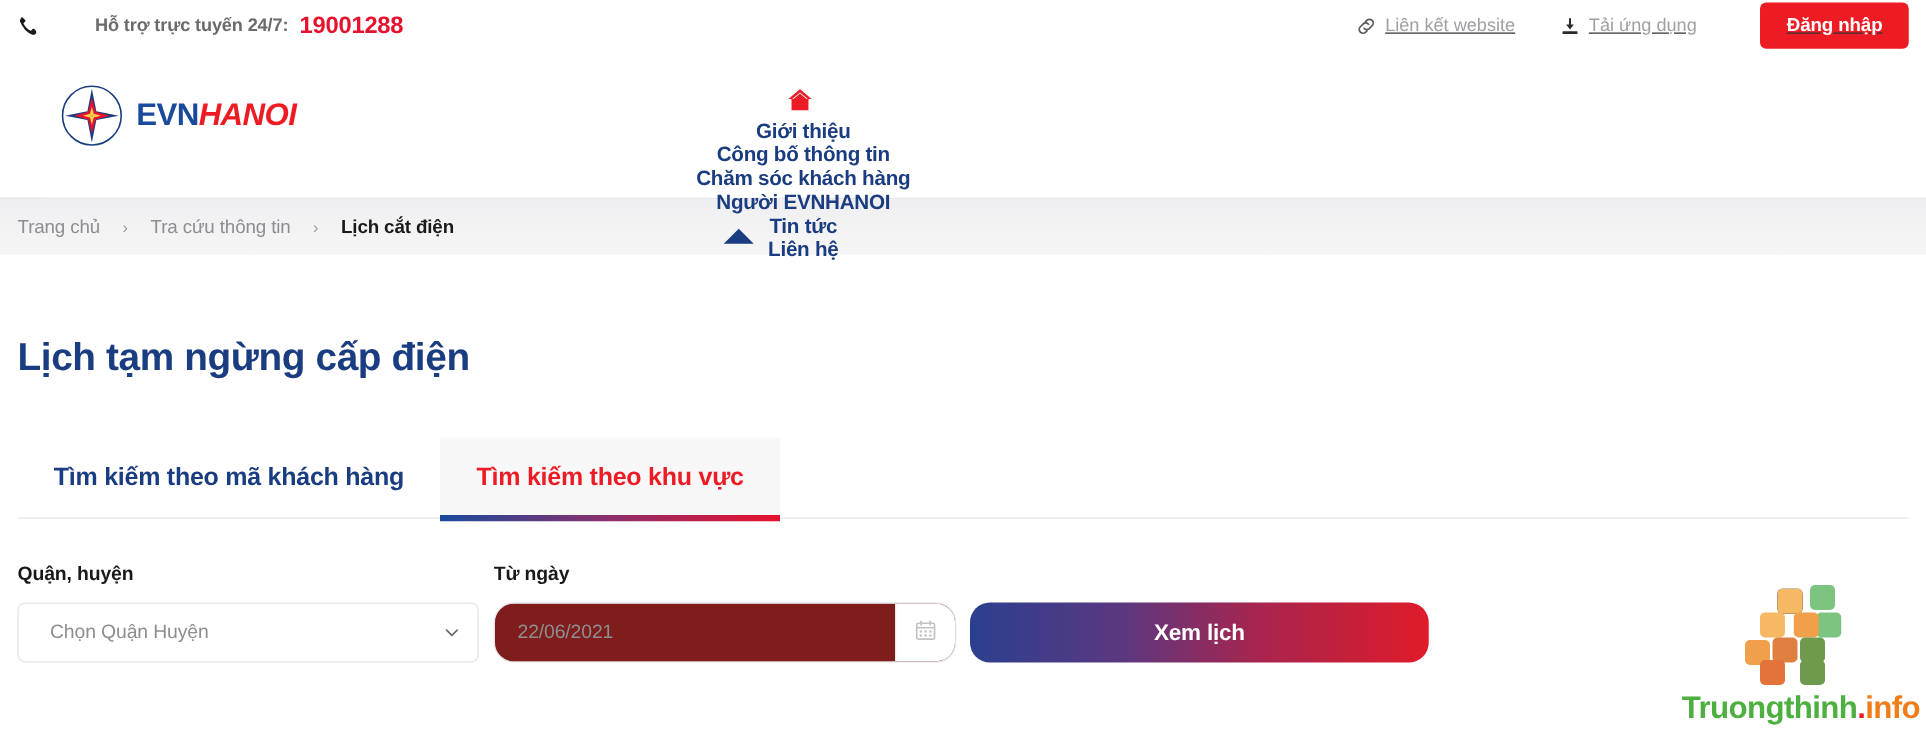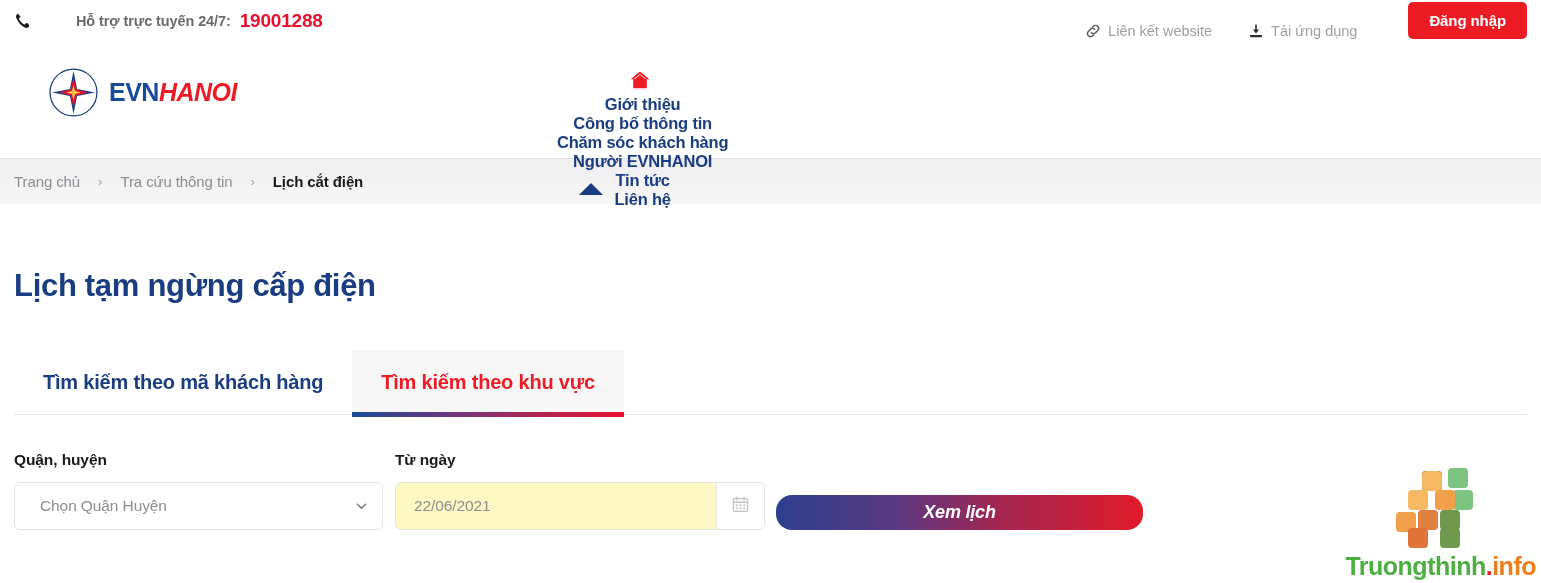--- a/index.html
+++ b/index.html
@@ -61,22 +61,23 @@
     font-size: 19px;
     font-weight: bold;
     color: #e8112d;
     letter-spacing: -0.2px;
     margin-left: 2px;
   }
 
   .topbar-right {
     margin-left: auto;
     display: flex;
-    align-items: flex-end;
+    align-items: center;
     gap: 0;
+    text-decoration: underline;
   }
 
   .top-link {
     display: flex;
     align-items: center;
     gap: 7px;
     font-size: 14.5px;
     color: #a0a0a4;
     font-weight: normal;
     cursor: pointer;
@@ -303,22 +304,22 @@
     pointer-events: none;
     color: #6d6d72;
     display: flex;
   }
 
   .date-group {
     display: flex;
     width: 100%;
     height: 48px;
     border: 1px solid #e3e3e6;
-    border-radius: 6px;
-    background: #fef9c3;
+    border-radius: 16px;
+    background: #7f1d1d;
     overflow: hidden;
   }
 
   .date-input {
     flex: 1;
     border: none;
     outline: none;
     font-size: 15.5px;
     color: #8d8d92;
     font-family: inherit;
@@ -335,32 +336,31 @@
     background: #ffffff;
     display: flex;
     align-items: center;
     justify-content: center;
     cursor: pointer;
     color: #bdbdc2;
   }
 
   .submit-btn {
     width: 367px;
-    height: 35px;
+    height: 48px;
     margin-left: 11px;
     border: none;
     border-radius: 16px;
     background: linear-gradient(90deg, #2b3f8f 0%, #5b3880 33%, #a6254f 62%, #e01b2a 100%);
     color: #ffffff;
     font-size: 18px;
     font-weight: bold;
     cursor: pointer;
     font-family: inherit;
     letter-spacing: -0.2px;
-    font-style: italic;
   }
 
   
   .watermark {
     position: absolute;
     right: 5px;
     bottom: 0;
     width: 170px;
     height: 115px;
     pointer-events: none;

